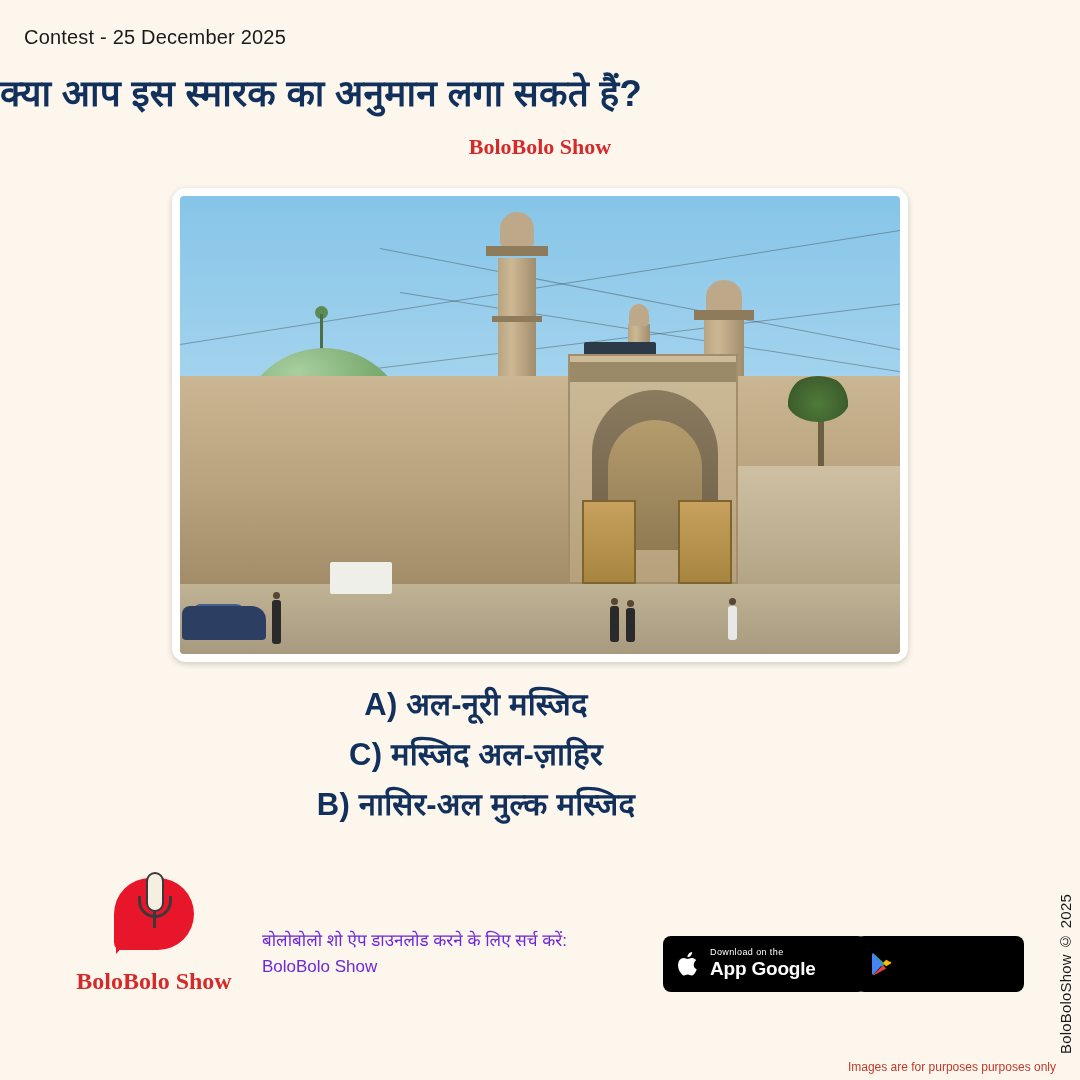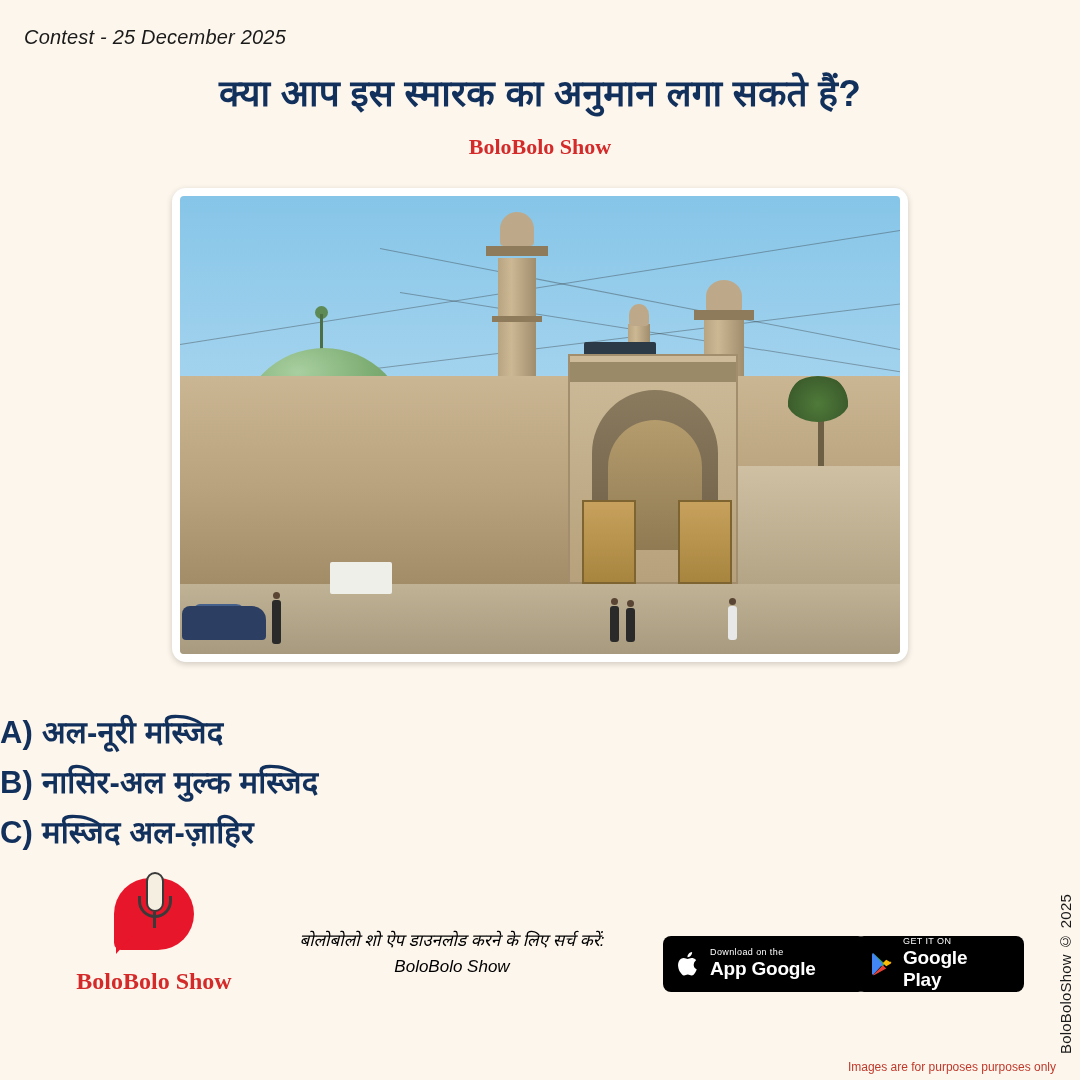--- a/index.html
+++ b/index.html
@@ -22,28 +22,26 @@
   }
 
   
   .contest-date {
     position: absolute;
     top: 26px;
     left: 24px;
     font-size: 20px;
     color: #1a1a1a;
     letter-spacing: 0.2px;
-    font-style: italic;
   }
   .headline {
     position: absolute;
     top: 66px;
     left: 0;
     width: 1080px;
-    text-align: center;
     font-size: 37px;
     font-weight: bold;
     color: #12305c;
     font-family: "Liberation Sans", sans-serif;
     letter-spacing: 0.2px;
   }
   .brand-small {
     position: absolute;
     top: 134px;
     left: 0;
@@ -279,22 +277,21 @@
     background: #efefe9;
     border-radius: 2px;
   }
 
   
   .options {
     position: absolute;
     top: 680px;
     left: 0;
     width: 952px;
-    text-align: left;
-    margin-top: 28px;
+    text-align: center;
   }
   .option {
     font-size: 31px;
     font-weight: bold;
     color: #12305c;
     line-height: 1.62;
     letter-spacing: 0.2px;
   }
 
   
@@ -365,25 +362,24 @@
     font-size: 24px;
     color: #d42a2a;
     margin-top: 4px;
   }
 
   .download-text {
     position: absolute;
     left: 262px;
     top: 928px;
     width: 380px;
-    text-align: center;
+    text-align: left;
     font-size: 17px;
-    color: #000000;
+    color: #6d28d9;
     line-height: 1.55;
-    font-style: italic;
   }
 
   .badge {
     position: absolute;
     top: 936px;
     height: 56px;
     background: #000000;
     border-radius: 8px;
     color: #ffffff;
     display: flex;
@@ -500,22 +496,22 @@
         <span class="person-head"></span>
       </div>
       <div class="person light" style="left:548px; bottom:14px; height:34px;">
         <span class="person-head"></span>
       </div>
     </div>
   </div>
 
   <div class="options">
     <div class="option">A) अल-नूरी मस्जिद</div>
+    <div class="option">C) मस्जिद अल-ज़ाहिर</div>
     <div class="option">B) नासिर-अल मुल्क मस्जिद</div>
-    <div class="option">C) मस्जिद अल-ज़ाहिर</div>
   </div>
 
   <div class="logo-wrap">
     <div class="logo-mark">
       <div class="logo-bubble"></div>
       <div class="logo-tail"></div>
       <div class="logo-mic-arc"></div>
       <div class="logo-mic"></div>
       <div class="logo-mic-stand"></div>
     </div>
@@ -541,24 +537,20 @@
 
   <div class="badge badge-google">
     <span class="glyph">
       <svg width="24" height="26" viewBox="0 0 24 26" aria-hidden="true">
         <path fill="#34a853" d="M3 2l12 11-3 3L3 2z"></path>
         <path fill="#4285f4" d="M3 2c-.6.3-1 .9-1 1.7v18.6c0 .8.4 1.4 1 1.7l10-11L3 2z"></path>
         <path fill="#fbbc04" d="M20.5 11.2l-4.3-2.4-3.3 3.2 3.3 3.2 4.3-2.4c1-.6 1-1.9 0-2.6z"></path>
         <path fill="#ea4335" d="M3 24c.5.3 1.2.2 1.9-.2l11.3-6.4-3.2-3.2L3 24z"></path>
       </svg>
     </span>
-    <span class="lines">
-      <span class="small">GET IT ON</span>
-      <span class="big">Google Play</span>
-    </span>
   </div>
 
   <div class="copyright">BoloBoloShow © 2025</div>
 
 
   <div class="ref-note">Images are for purposes purposes only</div>
 
 </div>
 
 </body></html>

